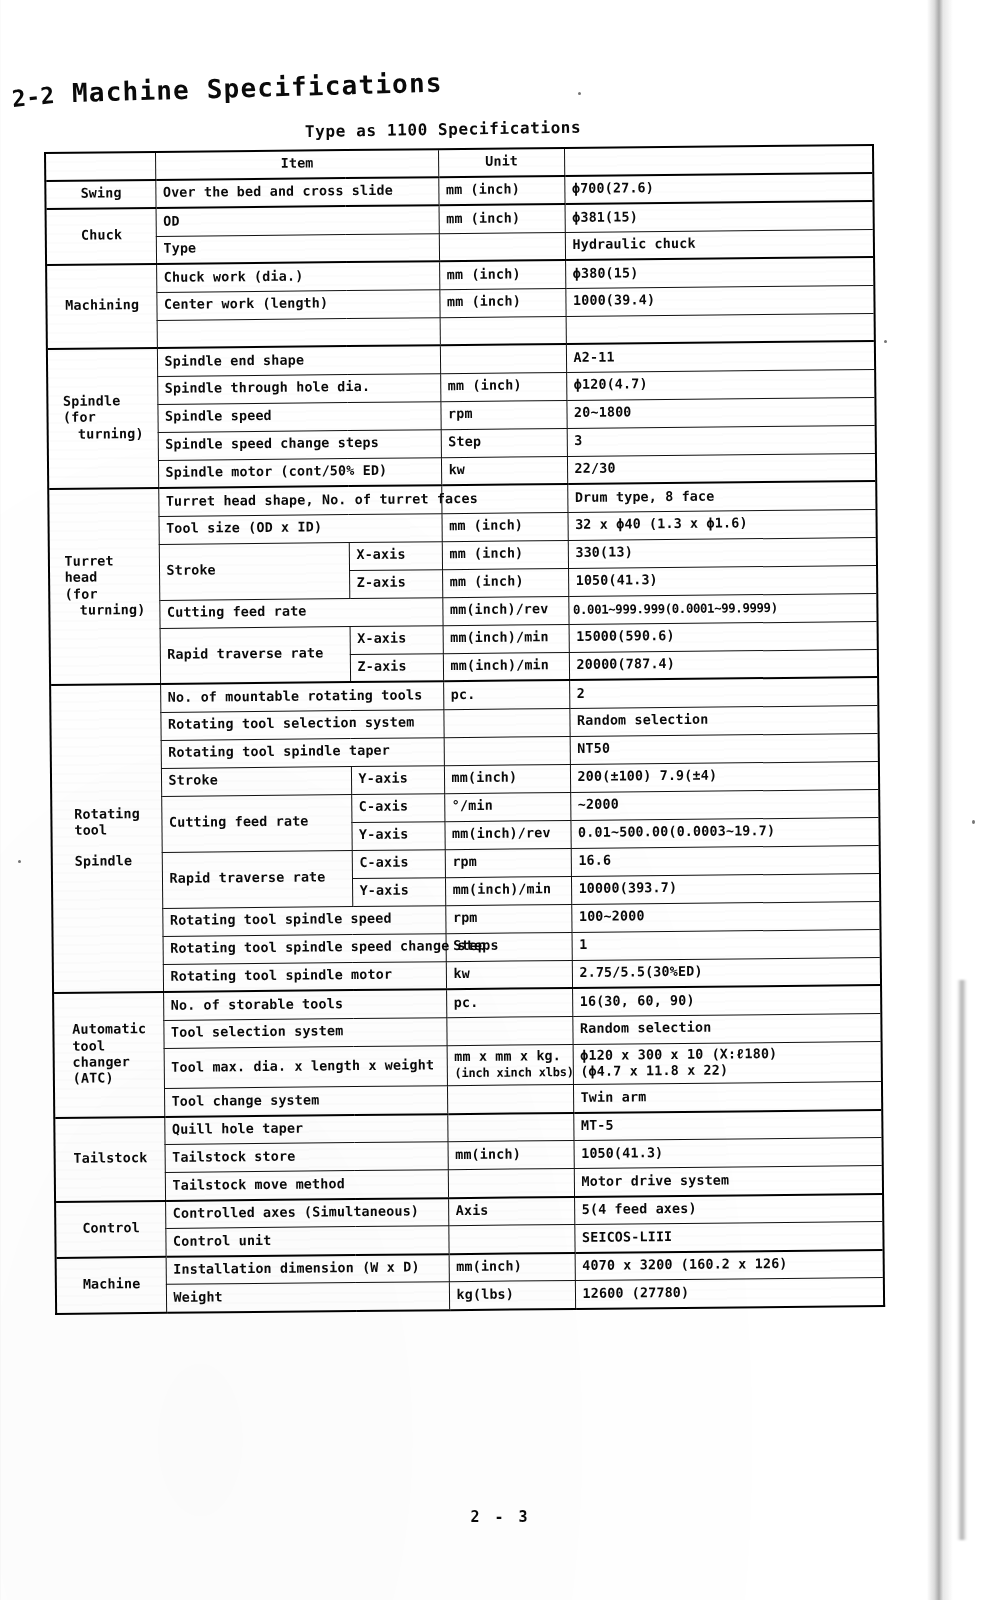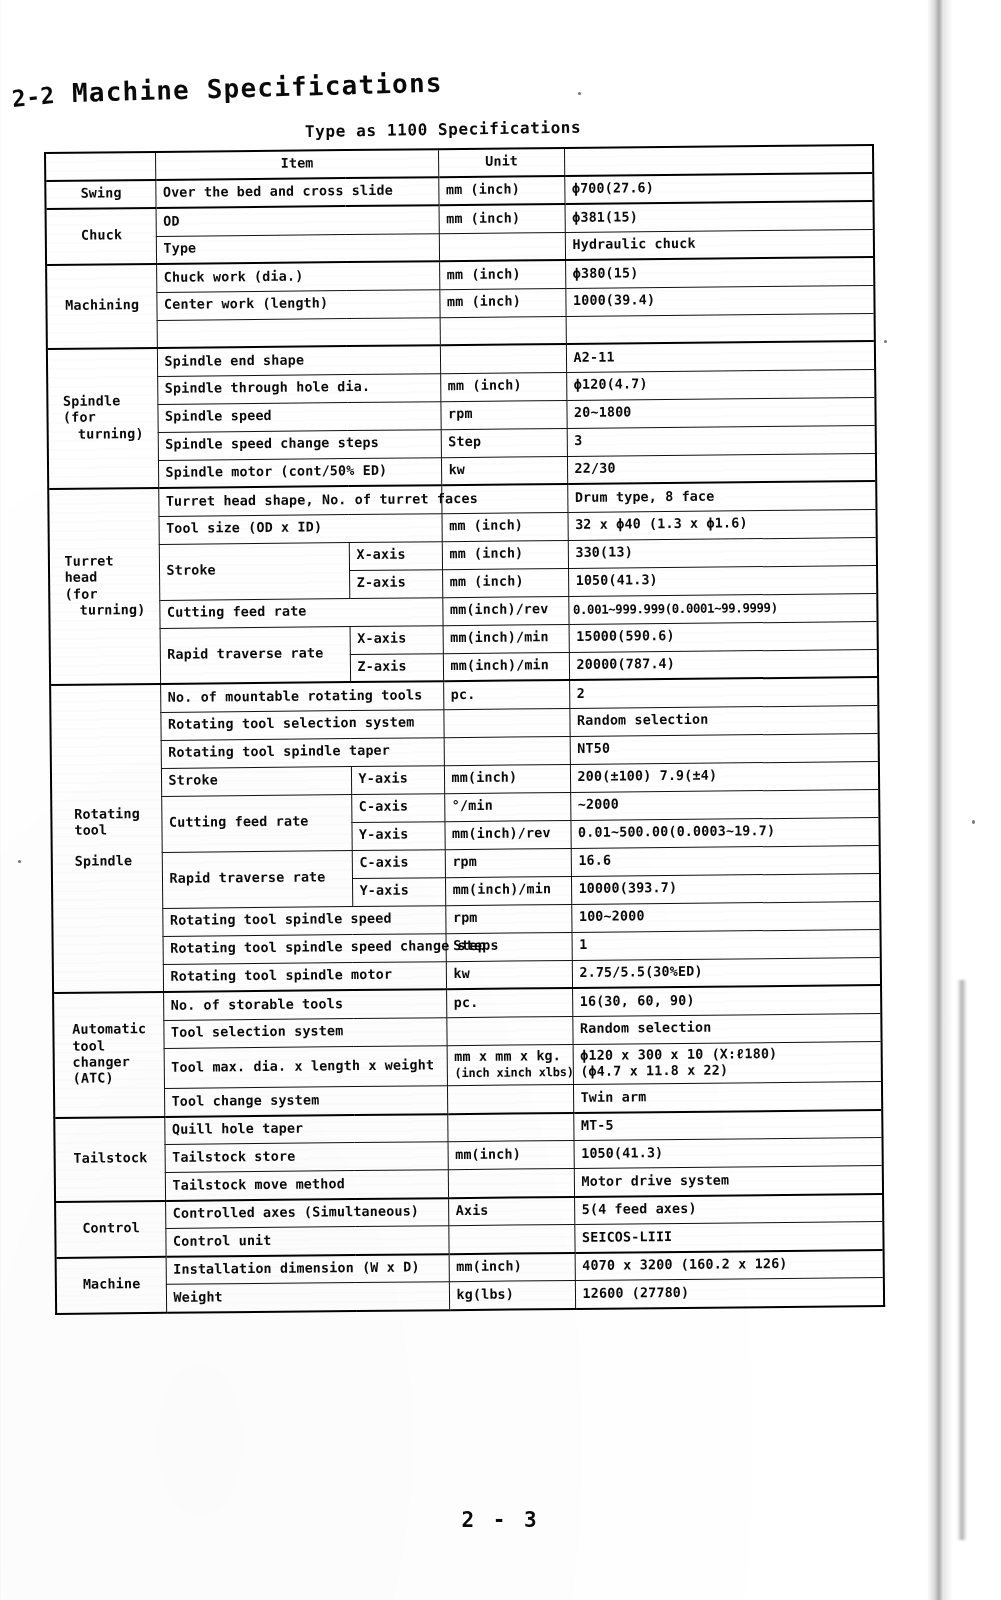--- a/index.html
+++ b/index.html
@@ -48,21 +48,21 @@
     font-size:26px;letter-spacing:1.2px;font-weight:700;
     transform:rotate(-1.6deg);transform-origin:left center;
   }
   .subtitle{
     position:absolute;left:305px;top:122px;
     font-size:16px;letter-spacing:.6px;font-weight:600;
     transform:rotate(-0.9deg);transform-origin:left center;
   }
   .footer-page{
     position:absolute;left:0;right:0;top:1508px;
-    text-align:center;font-size:21px;letter-spacing:3px;font-weight:700;
+    text-align:center;font-size:15px;letter-spacing:3px;font-weight:700;
   }
 
   
   .table-wrap{
     position:absolute;left:44px;top:152px;width:828px;
     transform:rotate(-0.55deg);transform-origin:left top;
     z-index:10;
   }
   table.spec{
     border-collapse:collapse;

